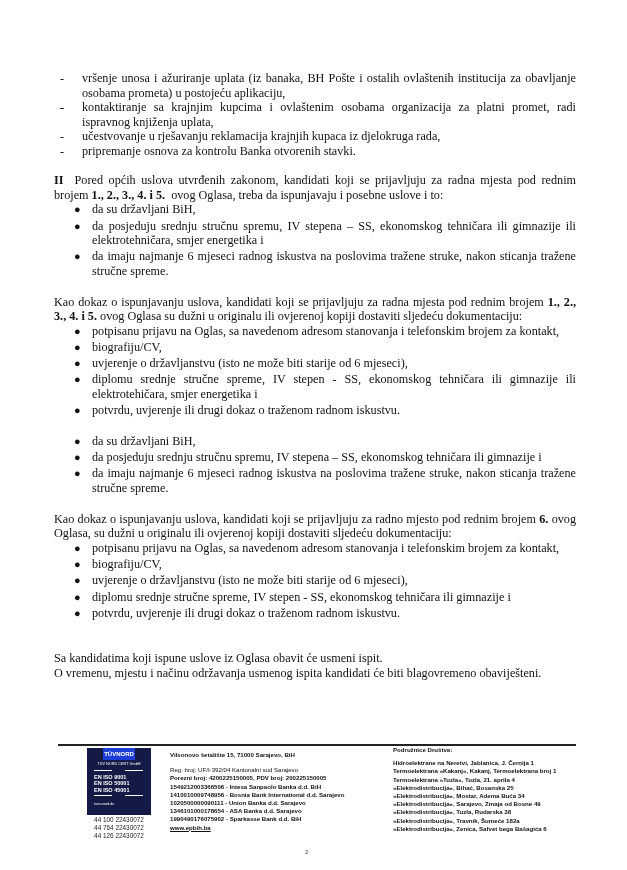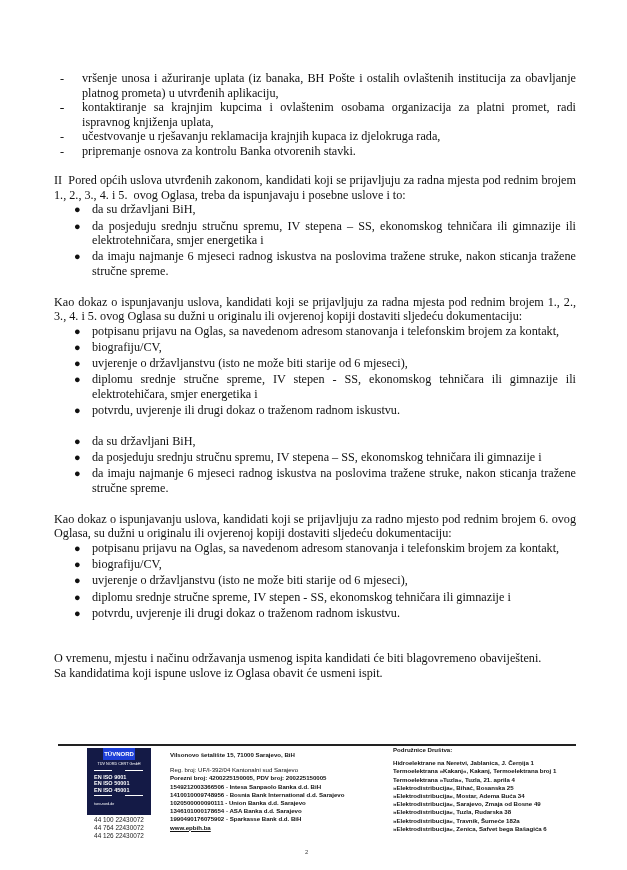--- a/index.html
+++ b/index.html
@@ -7,21 +7,21 @@
   .page { position: absolute; left: 0; top: 0; width: 627px; height: 870px; }
   .content { position: absolute; left: 54px; top: 71px; width: 522px; font-size: 12.2px; line-height: 14.6px; }
   .dash-list { list-style: none; margin: 0; padding: 0; }
   .dash-list li { position: relative; padding-left: 28px; text-align: justify; }
   .dash-list li .mk { position: absolute; left: 6px; top: 0; }
   .para { margin: 0; text-align: justify; }
   .gap { height: 14.6px; }
   .bullet-list { list-style: none; margin: 0; padding: 0; }
   .bullet-list li { position: relative; padding-left: 38px; text-align: justify; margin-bottom: 1.6px; }
   .bullet-list li .mk { position: absolute; left: 20px; top: 0; font-size: 11px; }
-  b { font-weight: normal; }
+  b { font-weight: bold; }
   .rule { position: absolute; left: 58px; top: 744px; width: 518px; height: 1.5px; background: #222; }
   .footer { font-family: "Liberation Sans", sans-serif; font-size: 6.1px; line-height: 8.2px; color: #111; }
   .logo { position: absolute; left: 87px; top: 748px; width: 64px; height: 67px; background: #141a46; }
   .logo-brand { position: absolute; left: 16px; top: 0; width: 32px; height: 12px; background: #1d3fd8; color: #fff; font-family: "Liberation Sans", sans-serif; font-weight: bold; font-size: 6px; line-height: 12px; text-align: center; }
   .logo-sub { position: absolute; left: 0; top: 14px; width: 64px; text-align: center; color: #fff; font-size: 3.8px; line-height: 5px; font-family: "Liberation Sans", sans-serif; }
   .logo-line { position: absolute; height: 1px; background: #fff; top: 22px; }
   .logo-line.l2 { top: 47px; }
   .logo-iso { position: absolute; left: 7px; top: 26px; color: #fff; font-family: "Liberation Sans", sans-serif; font-weight: bold; font-size: 5.5px; line-height: 6.4px; }
   .logo-web { position: absolute; left: 7px; top: 54px; color: #fff; font-family: "Liberation Sans", sans-serif; font-size: 3.6px; line-height: 5px; }
   .codes { position: absolute; left: 87px; top: 816px; width: 64px; text-align: center; font-family: "Liberation Sans", sans-serif; font-size: 6.4px; line-height: 7.8px; color: #222; }
@@ -31,21 +31,21 @@
   .link { text-decoration: underline; }
   .pageno { position: absolute; left: 305px; top: 849px; font-family: "Liberation Sans", sans-serif; font-size: 6px; color: #444; }
 </style>
 </head>
 <body>
 
 <div class="page">
   <div class="content">
 
     <ul class="dash-list">
-      <li><span class="mk">-</span><span>vršenje unosa i ažuriranje uplata (iz banaka, BH Pošte i ostalih ovlaštenih institucija za obavljanje platnog prometa) u utvrđenih aplikaciju,</span></li>
+      <li><span class="mk">-</span><span>vršenje unosa i ažuriranje uplata (iz banaka, BH Pošte i ostalih ovlaštenih institucija za obavljanje osobama prometa) u postojeću aplikaciju,</span></li>
       <li><span class="mk">-</span></li>
       <li><span class="mk">-</span><span>kontaktiranje sa krajnjim kupcima i ovlaštenim osobama organizacija za platni promet, radi ispravnog knjiženja uplata,</span></li>
       <li><span class="mk">-</span><span>učestvovanje u rješavanju reklamacija krajnjih kupaca iz djelokruga rada,</span></li>
       <li><span class="mk">-</span><span>pripremanje osnova za kontrolu Banka otvorenih stavki.</span></li>
     </ul>
 
     <div class="gap"></div>
 
     <p class="para">
       <b>II</b>&nbsp;
@@ -95,22 +95,22 @@
       <li><span class="mk">●</span><span>uvjerenje o državljanstvu (isto ne može biti starije od 6 mjeseci),</span></li>
       <li><span class="mk">●</span><span>diplomu srednje stručne spreme, IV stepen - SS, ekonomskog tehničara ili gimnazije i</span></li>
       <li><span class="mk">●</span><span>potvrdu, uvjerenje ili drugi dokaz o traženom radnom iskustvu.</span></li>
     </ul>
 
     <div class="gap"></div>
 
 
     <div class="gap"></div>
 
+    <p class="para">Sa kandidatima koji ispune uslove iz Oglasa obavit će usmeni ispit.</p>
     <p class="para">O vremenu, mjestu i načinu održavanja usmenog ispita kandidati će biti blagovremeno obaviješteni.</p>
-    <p class="para">Sa kandidatima koji ispune uslove iz Oglasa obavit će usmeni ispit.</p>
   </div>
 
   <div class="rule"></div>
 
   <div class="logo">
     <div class="logo-brand">TÜVNORD</div>
     <div class="logo-sub">TÜV NORD CERT GmbH</div>
     <div class="logo-line" style="left:7px;width:18px;"></div>
     <div class="logo-line" style="left:38px;width:18px;"></div>
     <div class="logo-iso">

